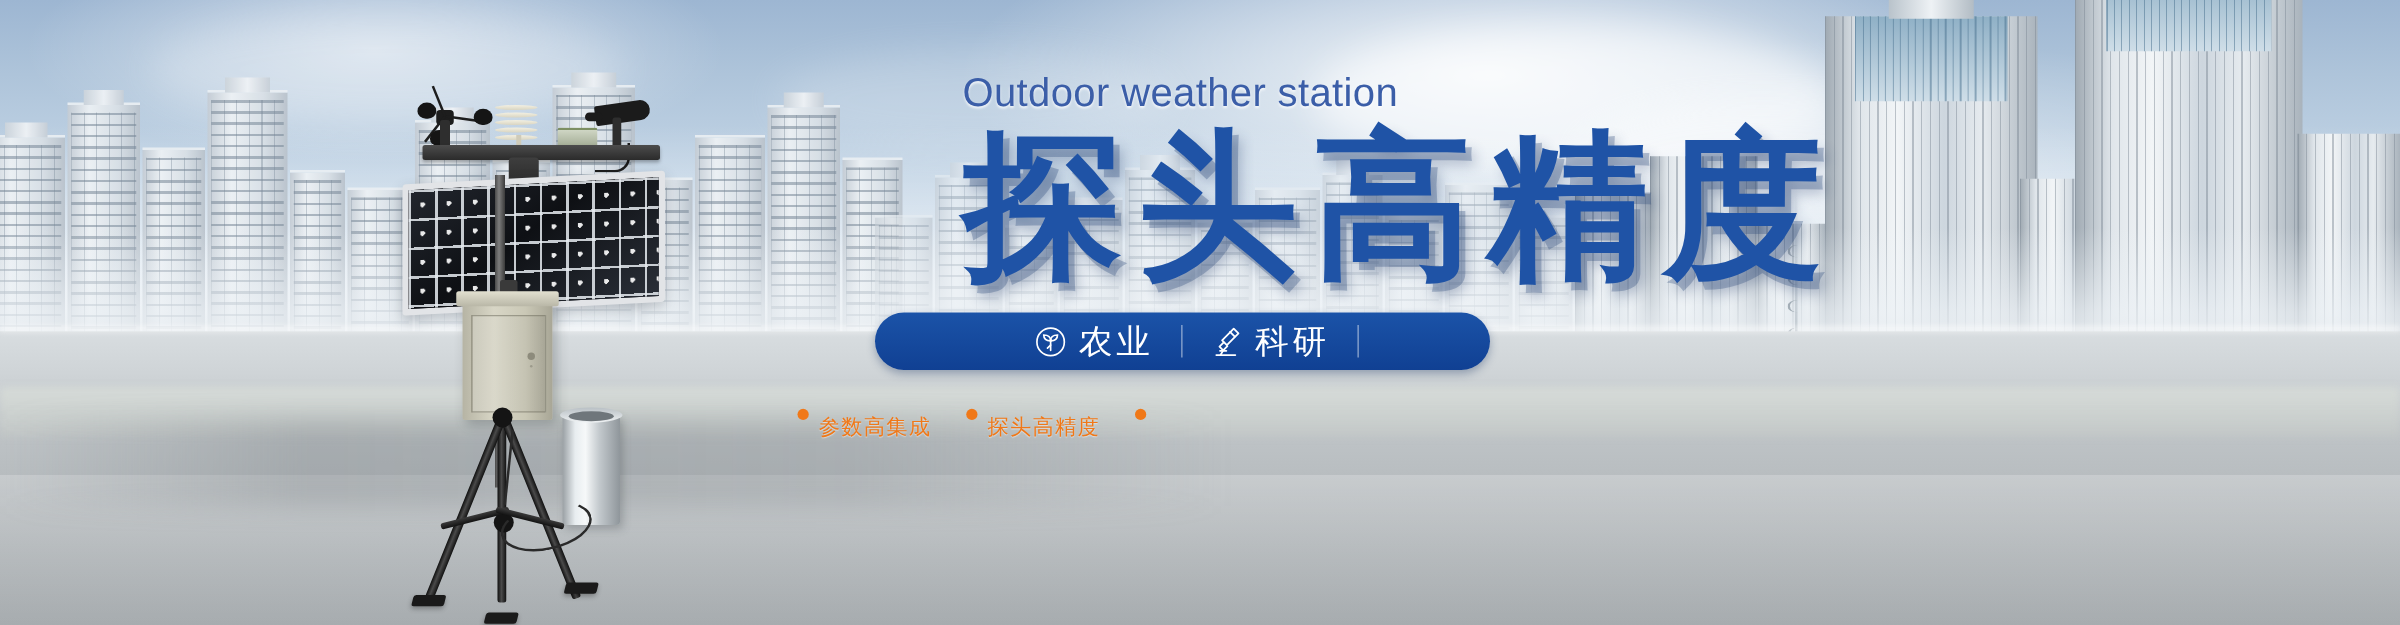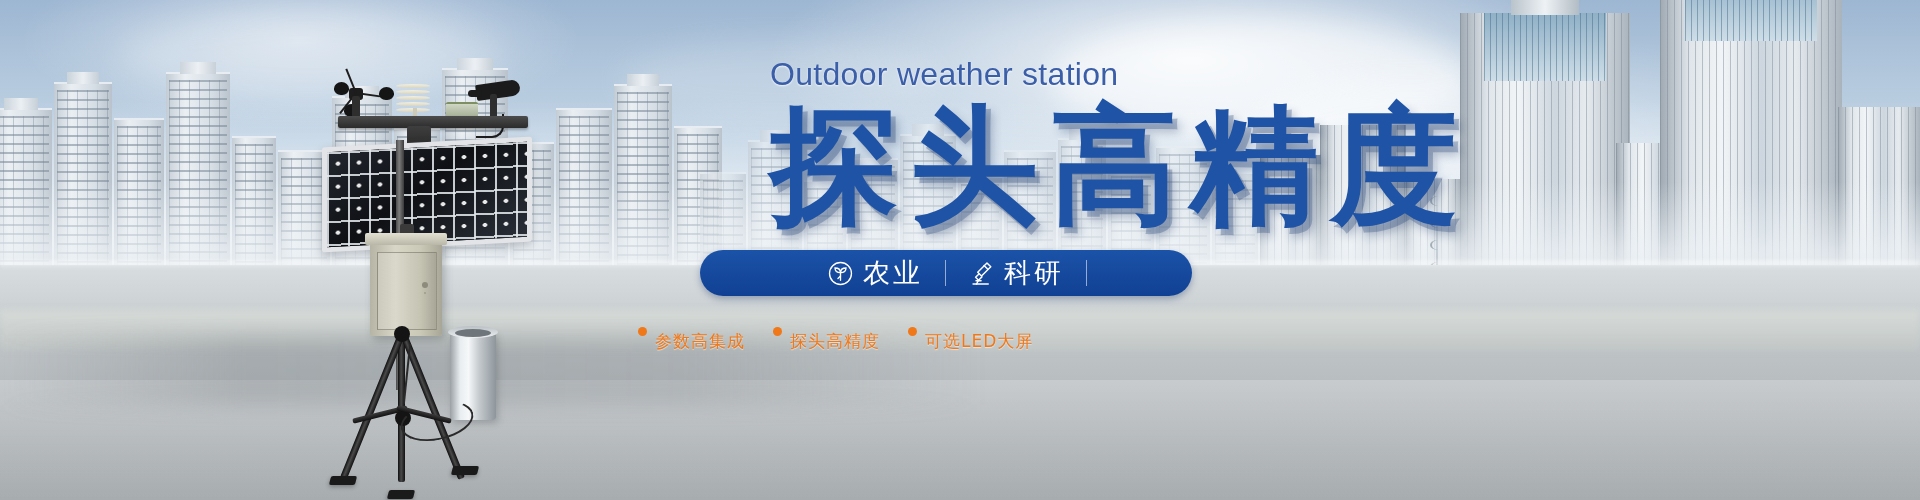--- a/index.html
+++ b/index.html
@@ -432,17 +432,16 @@
     <div class="feat">
       <span class="dot"></span>
       <span class="feat-label">参数高集成</span>
     </div>
     <div class="feat">
       <span class="dot"></span>
       <span class="feat-label">探头高精度</span>
     </div>
     <div class="feat">
       <span class="dot"></span>
-      <span class="feat-label">可选LED大屏</span>
     </div>
   </div>
 
 </div>
 
 </body></html>

